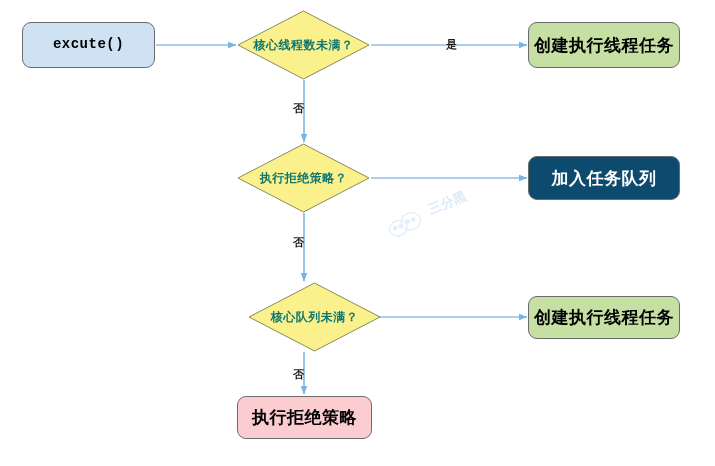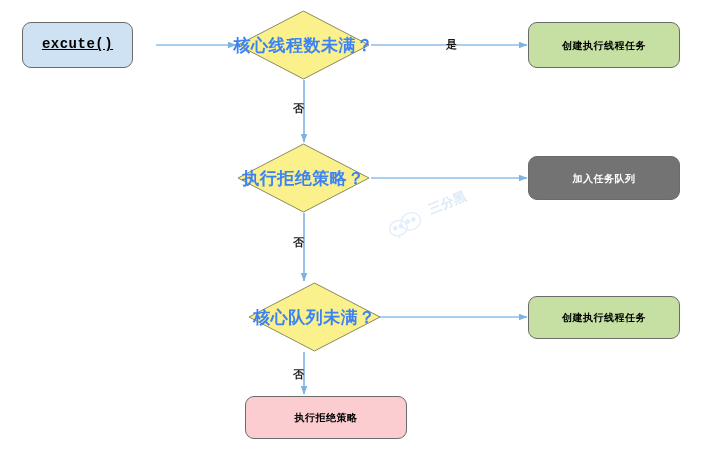--- a/index.html
+++ b/index.html
@@ -23,71 +23,70 @@
     display: flex;
     align-items: center;
     justify-content: center;
     text-align: center;
     line-height: 1.1;
   }
   
   .start-node {
     left: 22px;
     top: 22px;
-    width: 111px;
+    width: 133px;
     height: 46px;
     background: #cfe2f3;
     border: 1px solid #6b6b6b;
     border-radius: 9px;
     font-family: "Liberation Mono", "DejaVu Sans Mono", monospace;
     font-weight: bold;
     font-size: 14px;
     color: #000000;
     letter-spacing: 0.5px;
-    text-decoration: underline;
   }
   
   .diamond-wrap {
     position: absolute;
     width: 133px;
     height: 70px;
   }
   .diamond-shape {
     position: absolute;
     inset: 0;
   }
   .diamond-label {
     position: absolute;
     inset: 0;
     display: flex;
     align-items: center;
     justify-content: center;
     font-family: "DejaVu Serif", "Liberation Serif", serif;
     font-weight: bold;
-    font-size: 17px;
-    color: #3b82f6;
+    font-size: 12px;
+    color: #0f766e;
     letter-spacing: 0.5px;
     white-space: nowrap;
   }
   
   .proc-box {
     border-radius: 9px;
     border: 1px solid #6b6b6b;
     font-family: "DejaVu Serif", "Liberation Serif", serif;
     font-weight: bold;
-    font-size: 10px;
+    font-size: 17px;
     letter-spacing: 0.5px;
     white-space: nowrap;
   }
   .proc-green {
     background: #c6e0a3;
     color: #000000;
   }
   .proc-blue {
-    background: #737373;
+    background: #0c4a6e;
     color: #ffffff;
   }
   .proc-pink {
     background: #fbcdd0;
     color: #000000;
   }
   
   .edge-svg {
     position: absolute;
     left: 0;
@@ -200,21 +199,21 @@
   </div>
 
   <div class="node proc-box proc-blue" style="left:528px; top:156px; width:152px; height:44px;">
     <span>加入任务队列</span>
   </div>
 
   <div class="node proc-box proc-green" style="left:528px; top:296px; width:152px; height:43px;">
     <span>创建执行线程任务</span>
   </div>
 
-  <div class="node proc-box proc-pink" style="left:245px; top:396px; width:162px; height:43px;">
+  <div class="node proc-box proc-pink" style="left:237px; top:396px; width:135px; height:43px;">
     <span>执行拒绝策略</span>
   </div>
 
   <span class="edge-label" style="left:446px; top:37px;">是</span>
 
   <span class="edge-label" style="left:293px; top:101px;">否</span>
 
   <span class="edge-label" style="left:293px; top:235px;">否</span>
 
   <span class="edge-label" style="left:293px; top:367px;">否</span>

